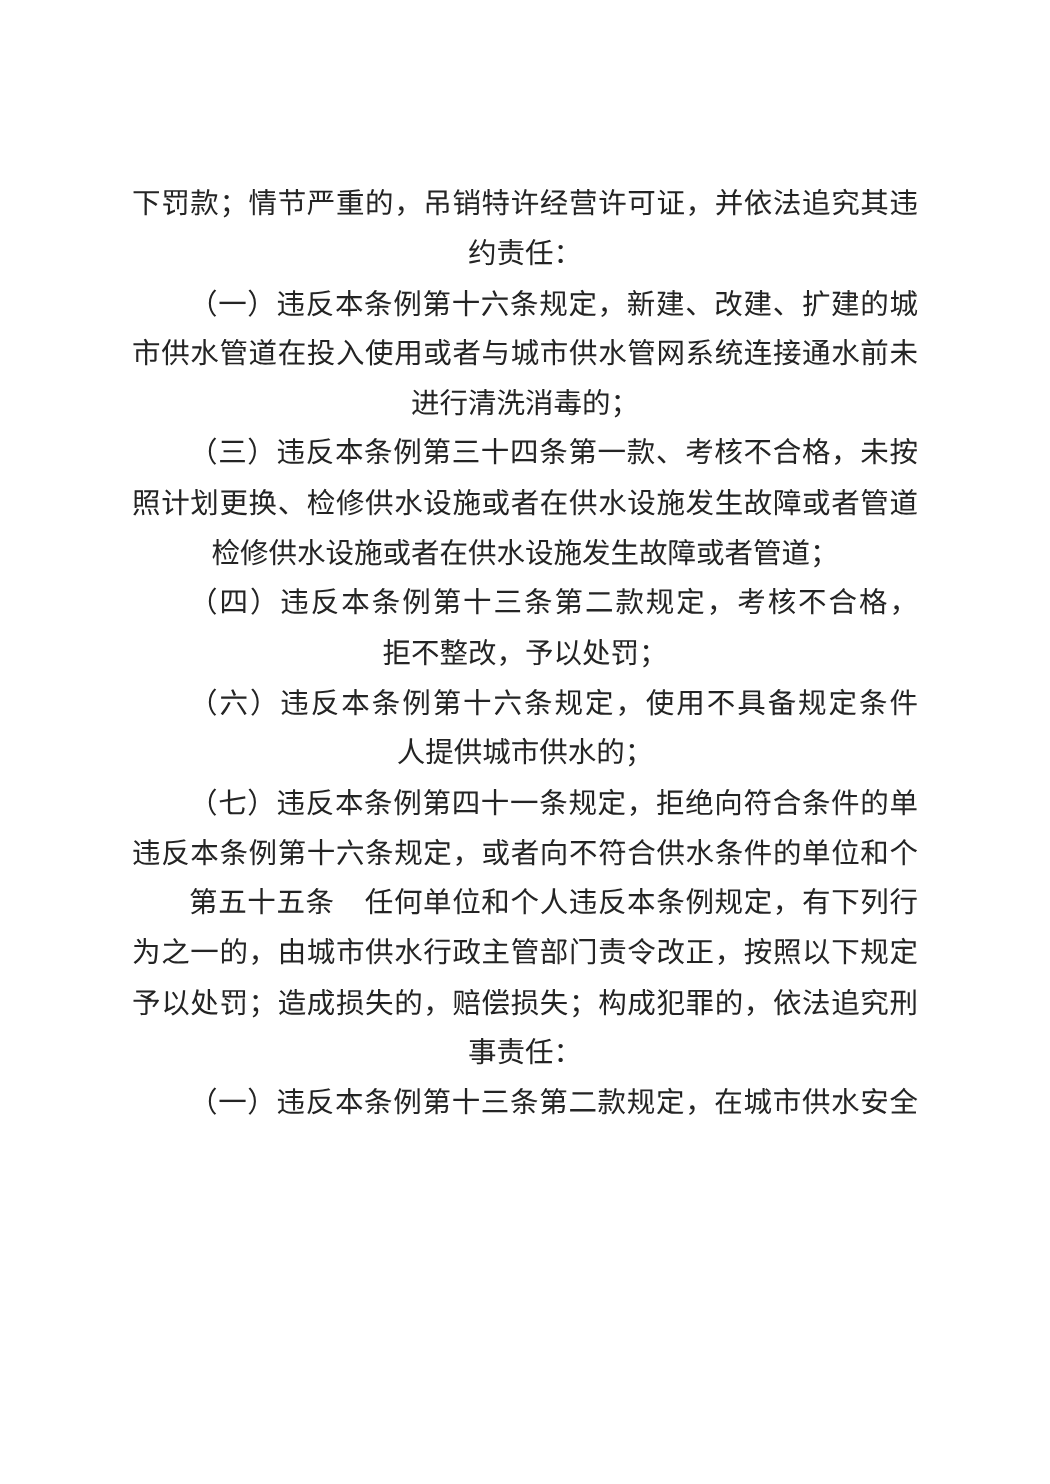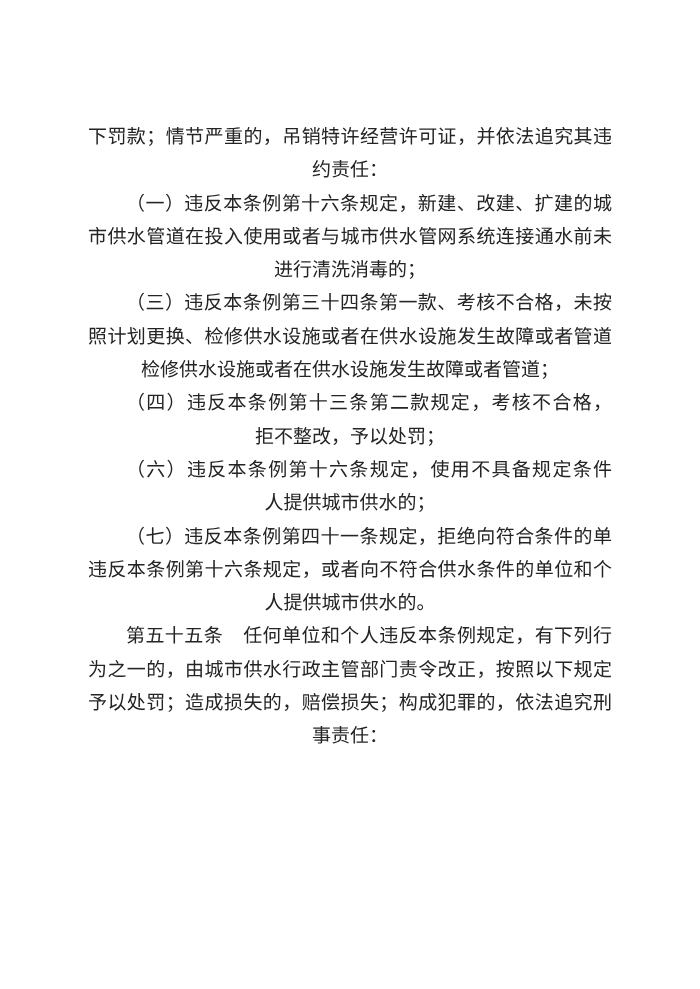--- a/index.html
+++ b/index.html
@@ -62,21 +62,21 @@
     <div class="line end">进行清洗消毒的；</div>
     <div class="line full indent">（三）违反本条例第三十四条第一款、考核不合格，未按</div>
     <div class="line full">照计划更换、检修供水设施或者在供水设施发生故障或者管道</div>
     <div class="line end">检修供水设施或者在供水设施发生故障或者管道；</div>
     <div class="line full indent">（四）违反本条例第十三条第二款规定，考核不合格，</div>
     <div class="line end">拒不整改，予以处罚；</div>
     <div class="line full indent">（六）违反本条例第十六条规定，使用不具备规定条件</div>
     <div class="line end">人提供城市供水的；</div>
     <div class="line full indent">（七）违反本条例第四十一条规定，拒绝向符合条件的单</div>
     <div class="line full">违反本条例第十六条规定，或者向不符合供水条件的单位和个</div>
-    <div class="line end">人提供城市供水的。</div>
     <div class="line full indent">
       <span class="article-number">第五十五条</span><span>任何单位和个人违反本条例规定，有下列行</span>
     </div>
     <div class="line full">为之一的，由城市供水行政主管部门责令改正，按照以下规定</div>
     <div class="line full">予以处罚；造成损失的，赔偿损失；构成犯罪的，依法追究刑</div>
     <div class="line end">事责任：</div>
+    <div class="line full indent">（一）违反本条例第十三条第二款规定，在城市供水安全</div>
   </div>
 </div>
 
 </body></html>

